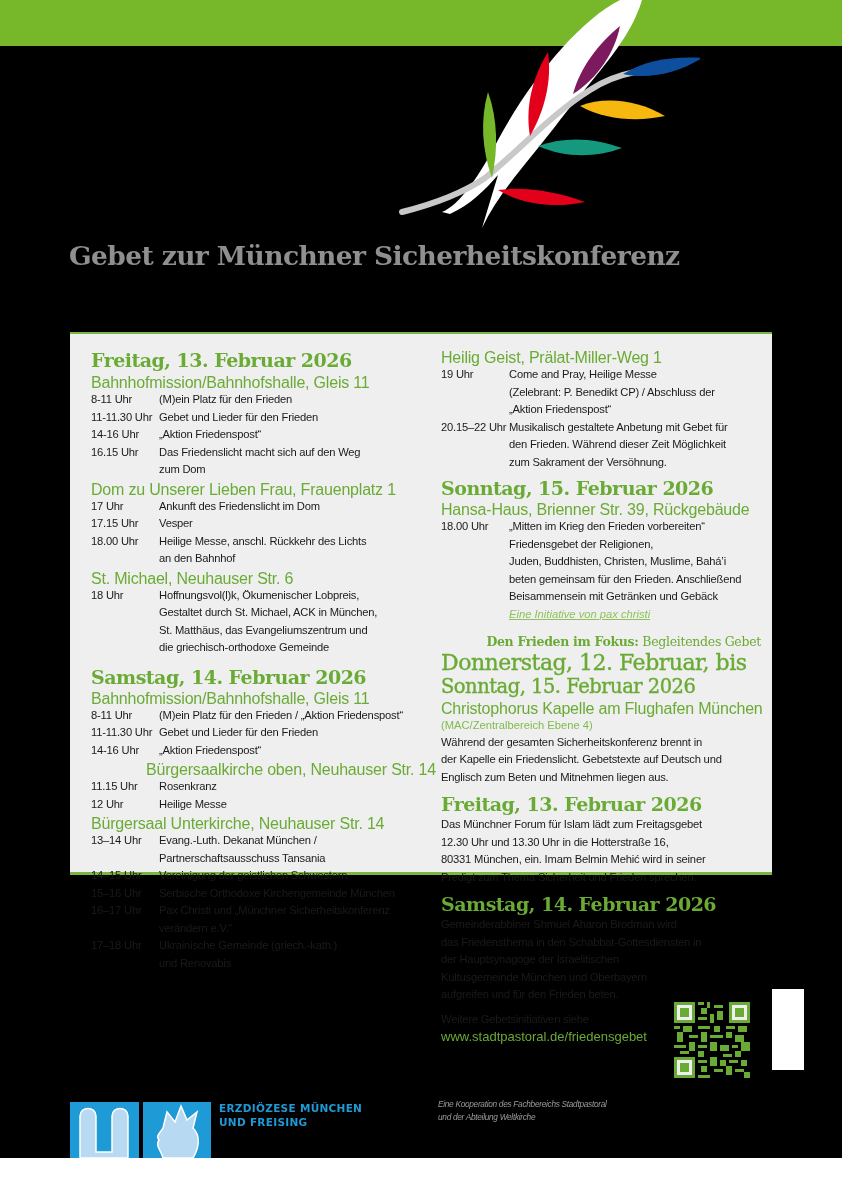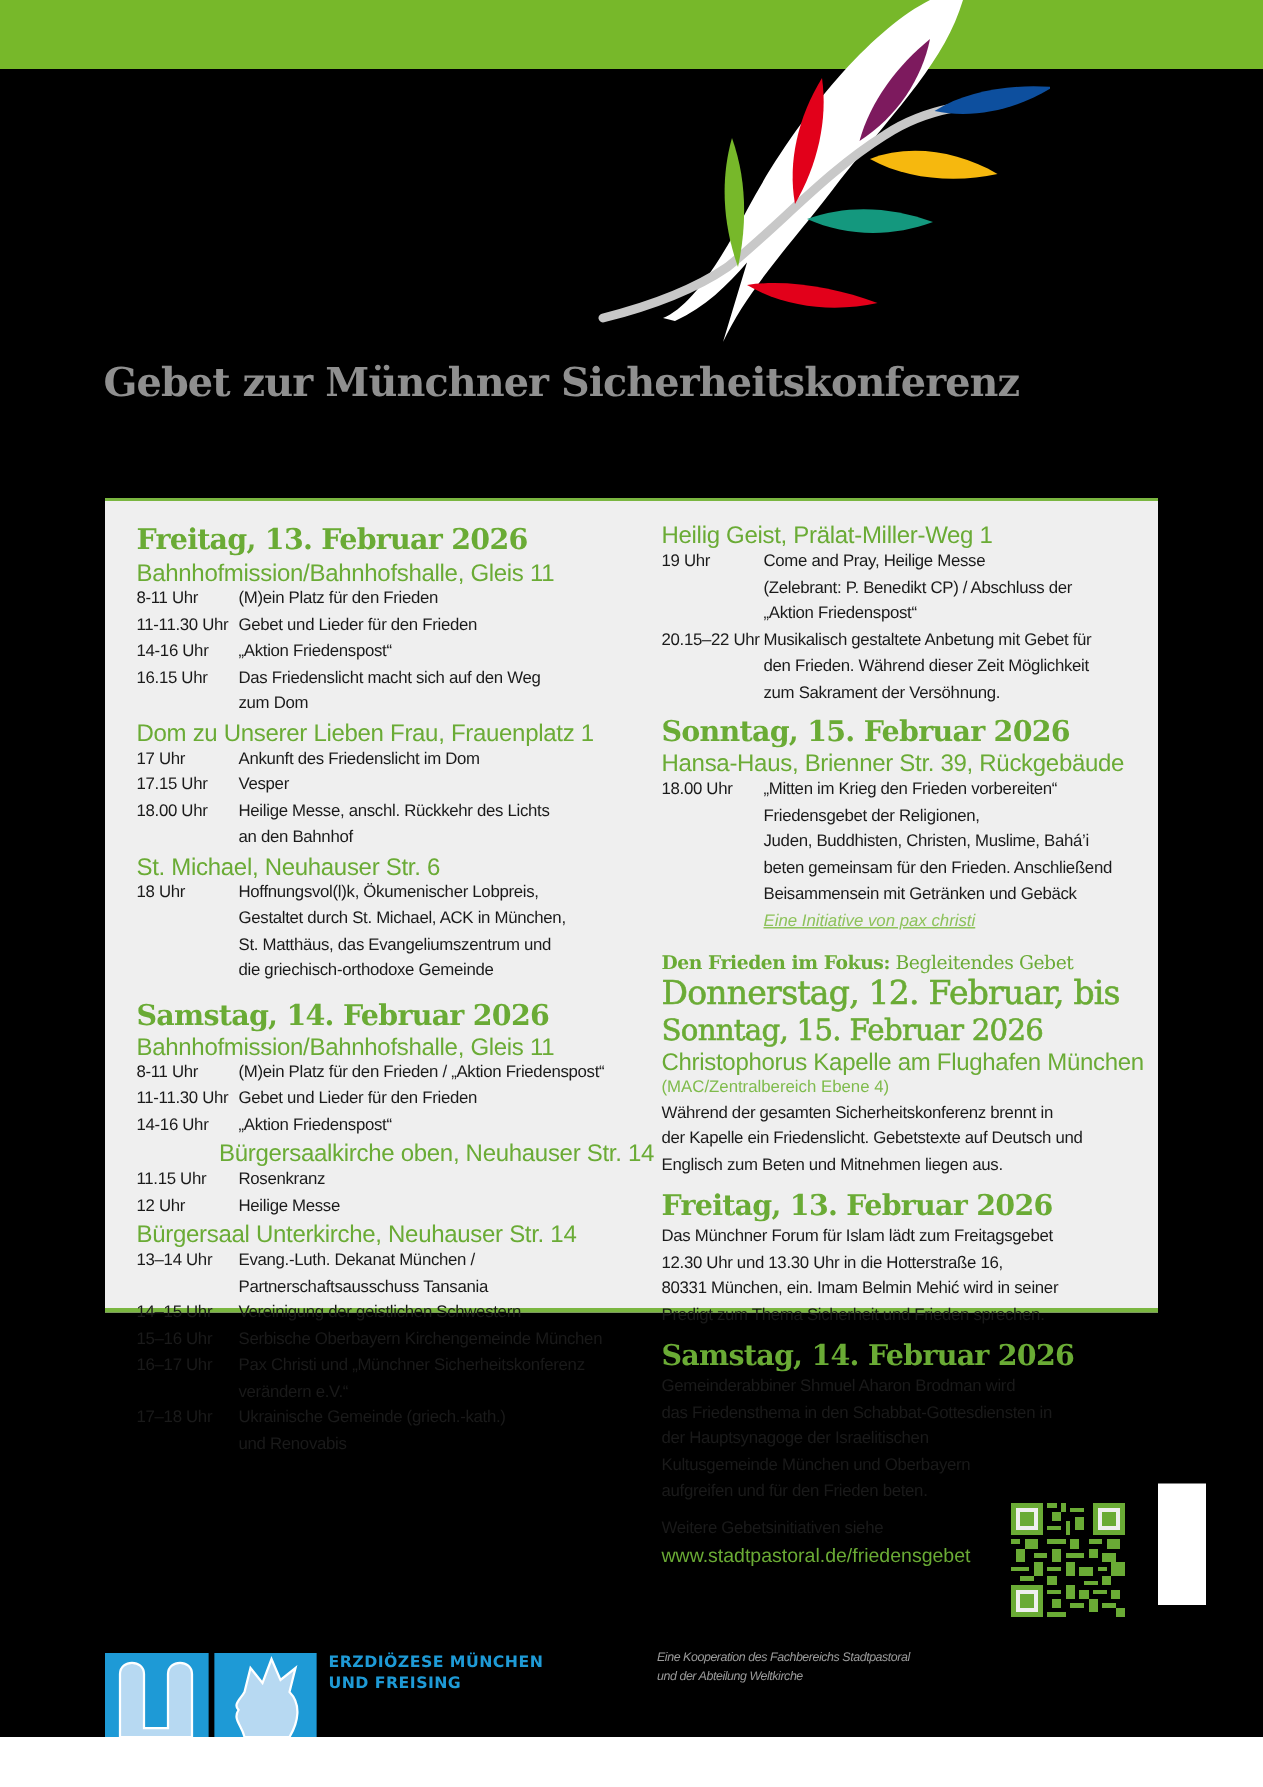--- a/index.html
+++ b/index.html
@@ -182,21 +182,21 @@
       </div>
     <div class="row">
         <span class="t">14–15 Uhr</span>
         <span class="d">
           <span>Vereinigung der geistlichen Schwestern</span>
         </span>
       </div>
     <div class="row">
         <span class="t">15–16 Uhr</span>
         <span class="d">
-          <span>Serbische Oberbayern Kirchengemeinde München</span>
+          <span>Serbische Orthodoxe Kirchengemeinde München</span>
         </span>
       </div>
     <div class="row">
         <span class="t">16–17 Uhr</span>
         <span class="d">
           <span>Pax Christi und „Münchner Sicherheitskonferenz</span>
           <span>verändern e.V.“</span>
         </span>
       </div>
     <div class="row">
@@ -234,21 +234,21 @@
         <span class="d">
           <span>„Mitten im Krieg den Frieden vorbereiten“</span>
           <span>Friedensgebet der Religionen,</span>
           <span>Juden, Buddhisten, Christen, Muslime, Bahá’i</span>
           <span>beten gemeinsam für den Frieden. Anschließend</span>
           <span>Beisammensein mit Getränken und Gebäck</span>
         </span>
       </div>
     <div class="italic-green">Eine Initiative von pax christi</div>
 
-    <div class="focus" style="margin-top:10px;"><b>Den Frieden im Fokus:</b> <span>Begleitendes Gebet</span></div>
+    <div class="focus" style="margin-top:10px;text-align:right;"><b>Den Frieden im Fokus:</b> <span>Begleitendes Gebet</span></div>
     <div class="day" style="font-weight:normal; font-size:22px; -webkit-text-stroke:0.4px #6aab35;">Donnerstag, 12. Februar, bis</div>
     <div class="day" style="font-weight:normal; font-size:19.5px; -webkit-text-stroke:0.4px #6aab35;">Sonntag, 15. Februar 2026</div>
     <div class="loc" style="margin-top:2px;">Christophorus Kapelle am Flughafen München</div>
     <div class="sub-light">(MAC/Zentralbereich Ebene 4)</div>
     <div class="para">
       <span>Während der gesamten Sicherheitskonferenz brennt in</span>
       <span>der Kapelle ein Friedenslicht. Gebetstexte auf Deutsch und</span>
       <span>Englisch zum Beten und Mitnehmen liegen aus.</span>
     </div>
 

